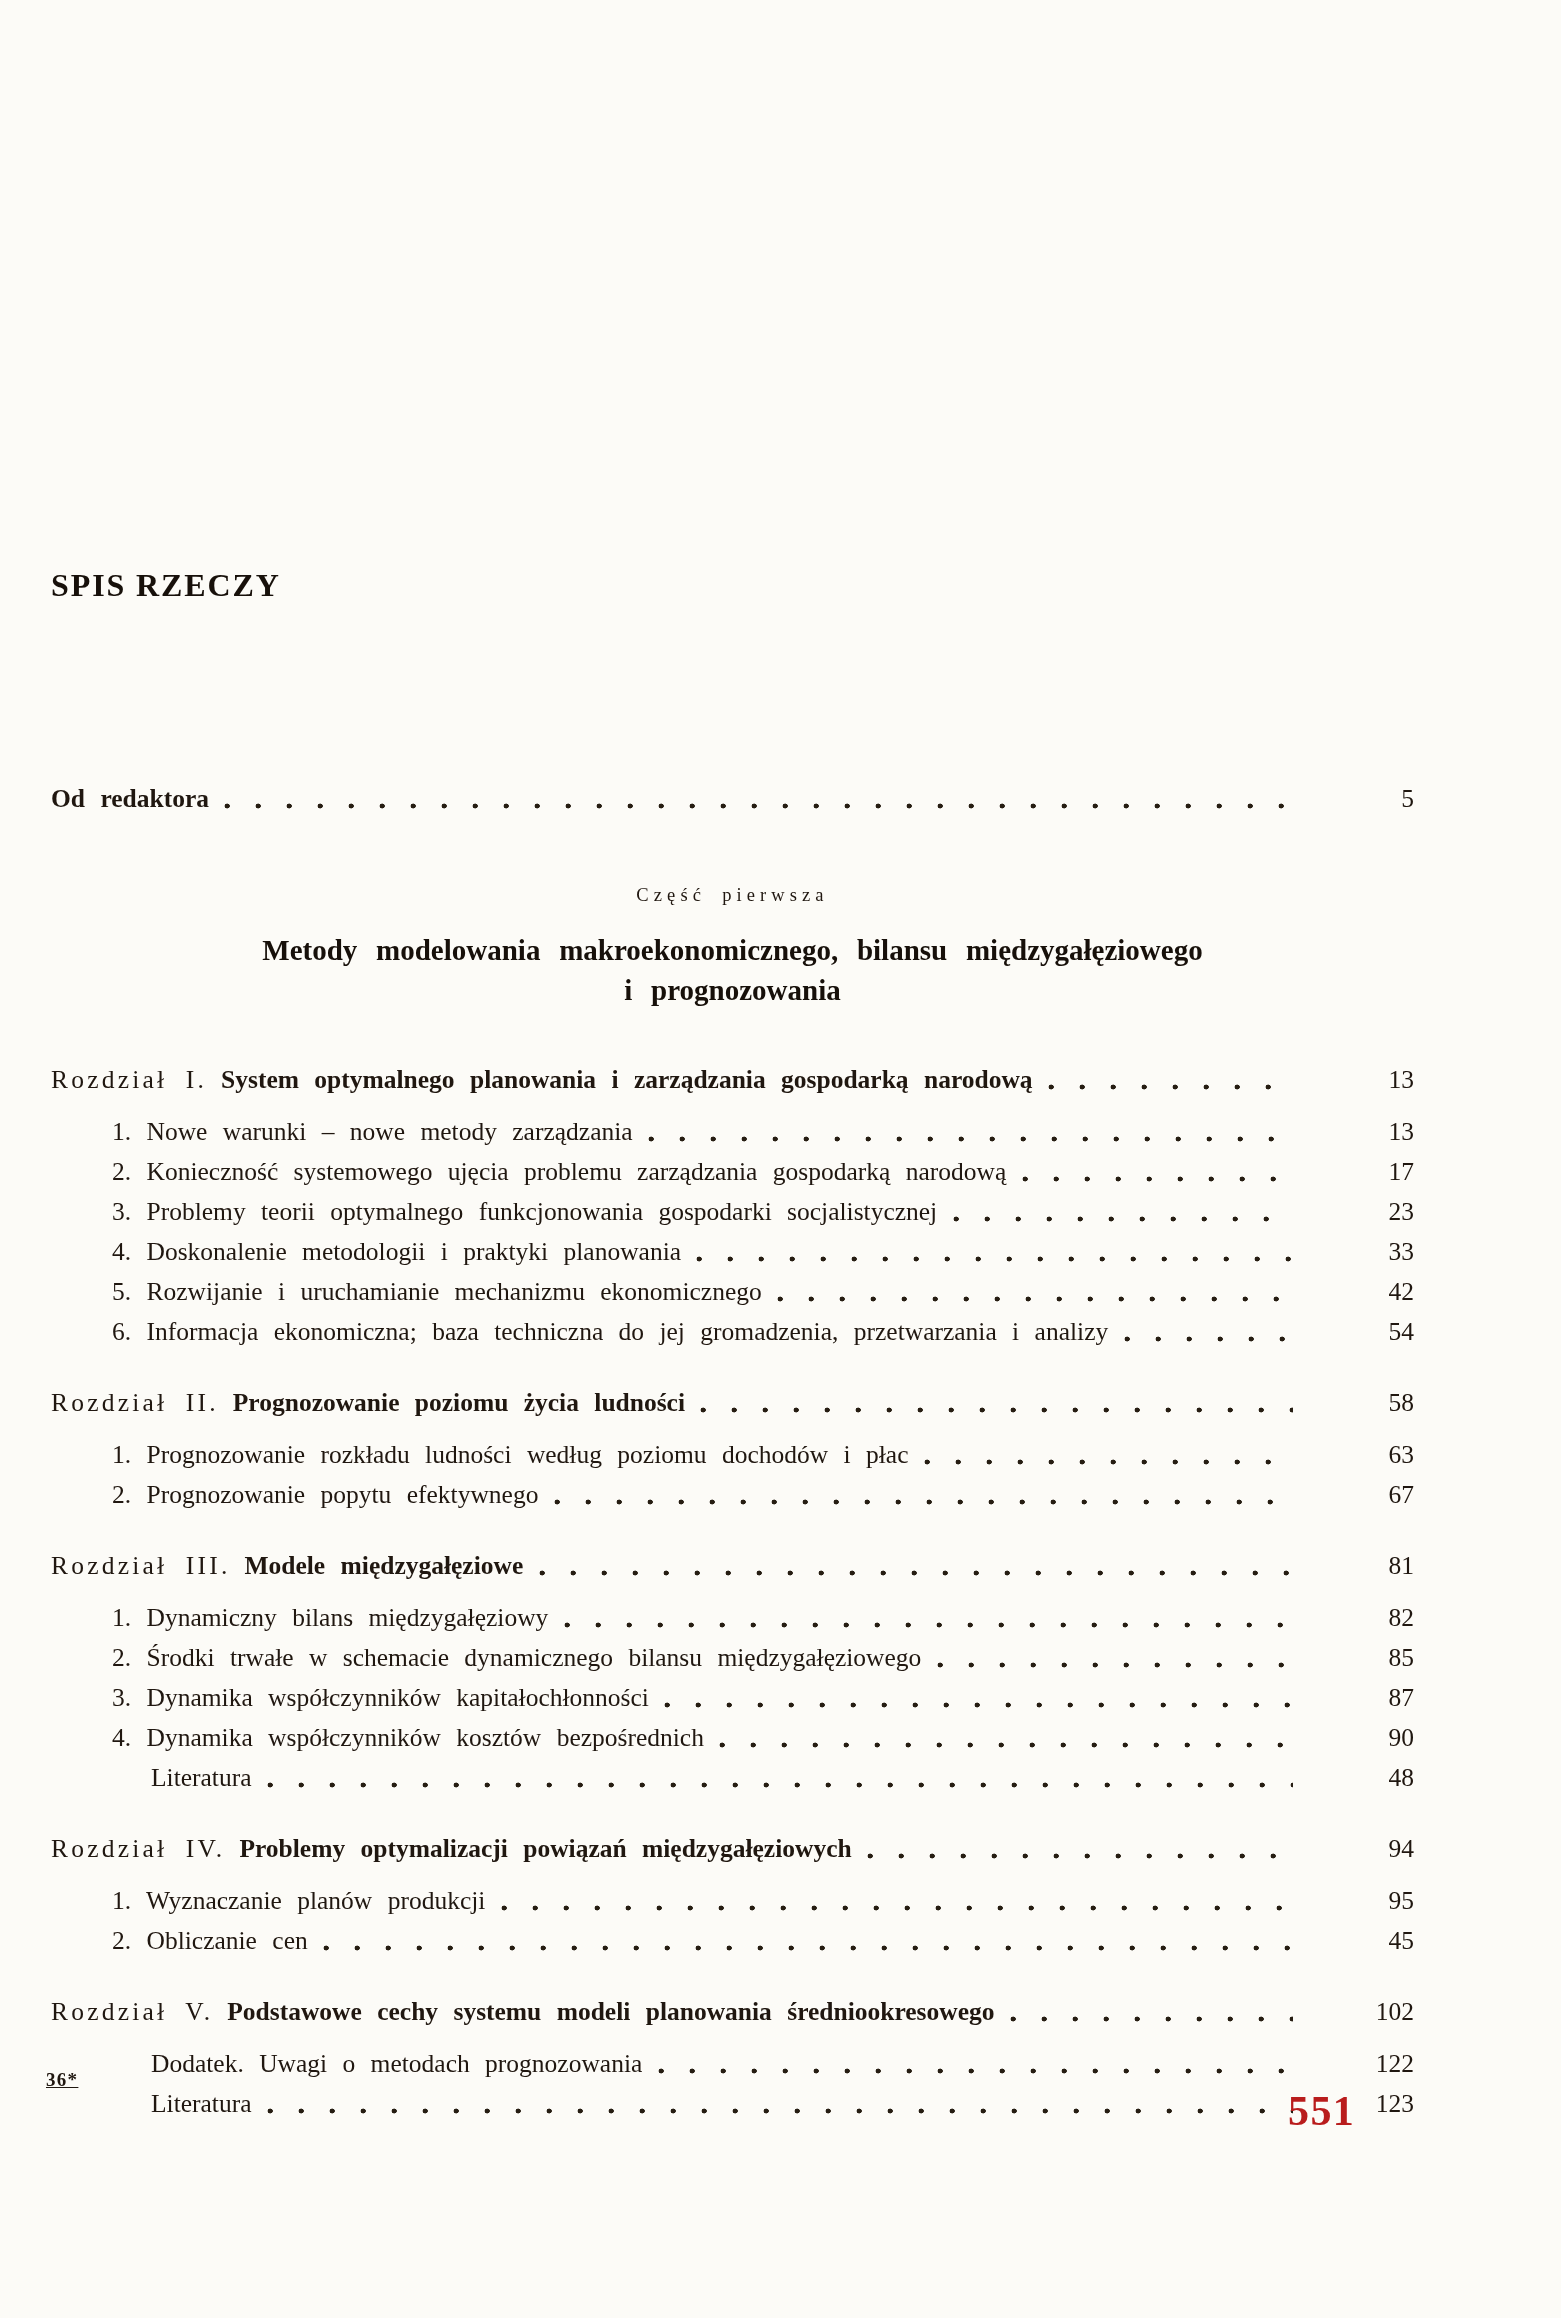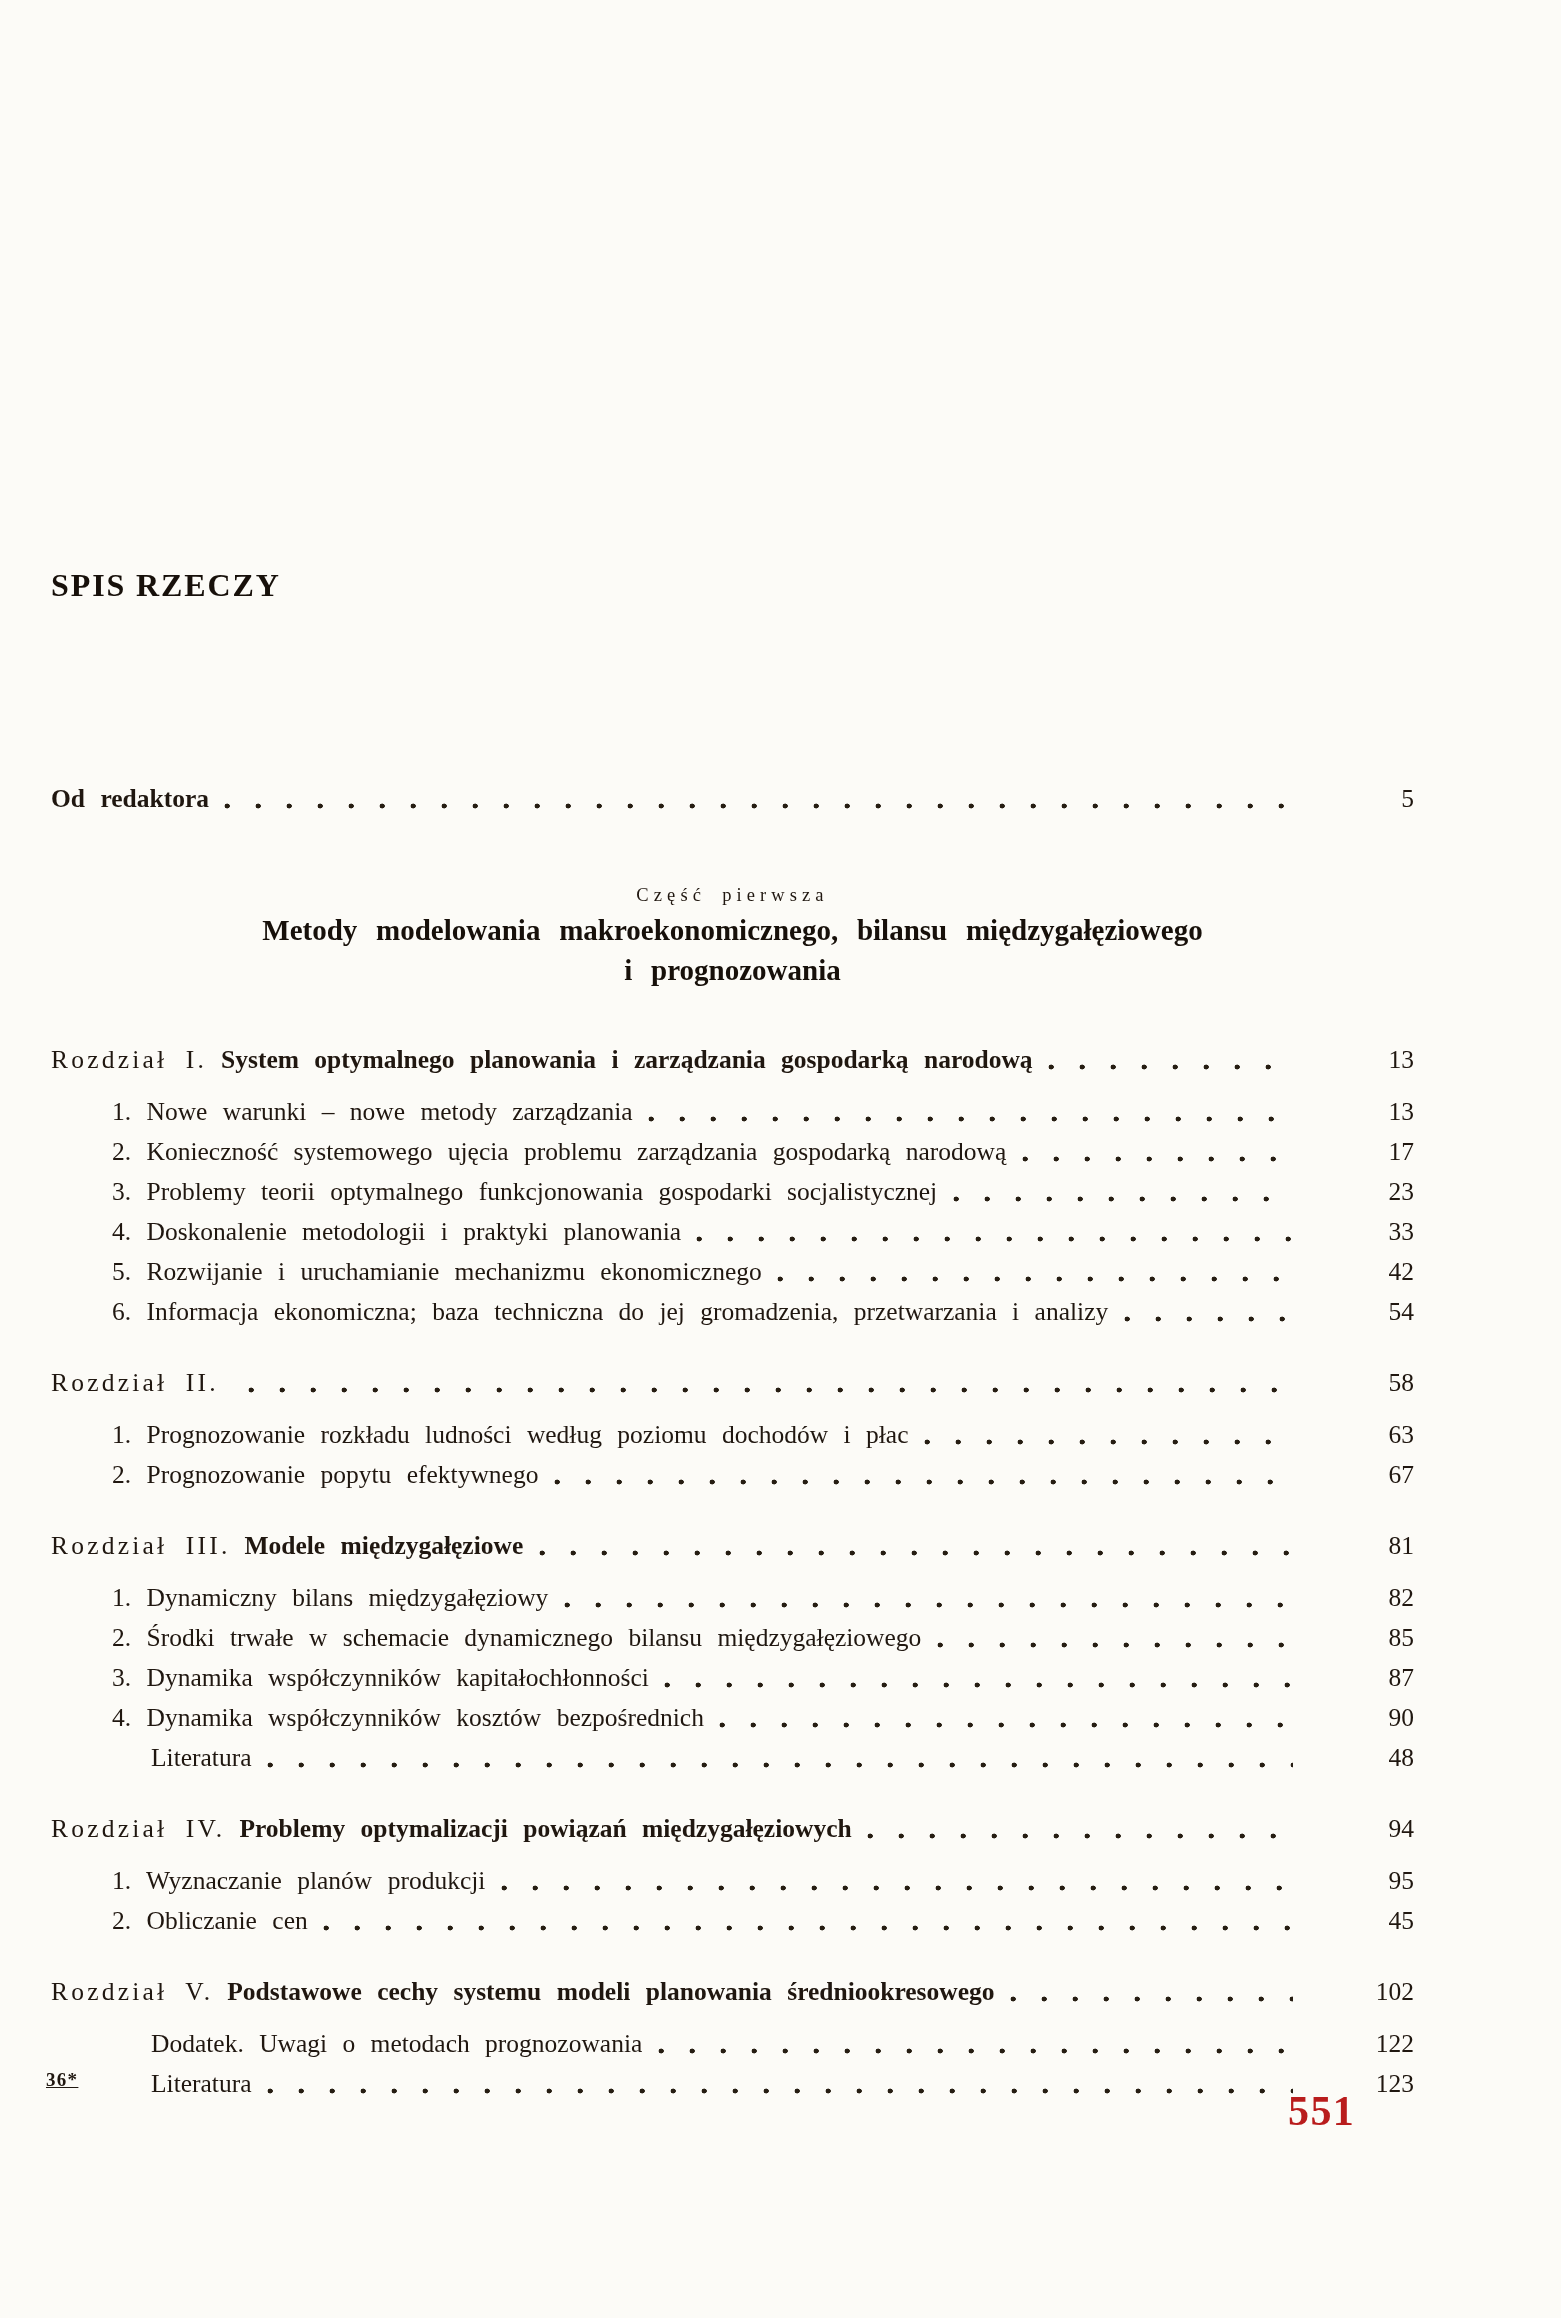--- a/index.html
+++ b/index.html
@@ -42,21 +42,21 @@
 
   .frontmatter-row { margin-top:177px; }
   .frontmatter-row .fm-label { font-weight:700; }
 
   .part-block { margin-top:64px; text-align:center; }
   .part-kicker {
     font-size:18.5px; line-height:25.5px;
     letter-spacing:5.1px; word-spacing:6.4px;
   }
   .part-title {
-    margin-top:1px;
+    margin-top:21px;
     font-size:29px; line-height:40px;
     font-weight:700; word-spacing:11.5px;
     color:#17100a;
   }
 
   #chapters { margin-top:50px; }
   .chapter { margin-top:31px; }
   .chapter:first-child { margin-top:0; }
   .ch-prefix { letter-spacing:3.2px; margin-right:14px; }
   .ch-title { font-weight:700; word-spacing:9px; }
@@ -139,20 +139,21 @@
     <span class="item-label">6. Informacja ekonomiczna; baza techniczna do jej gromadzenia, przetwarzania i analizy</span>
     <span class="leader"></span>
     <span class="pagenum">54</span>
   </div>
 </div>
   </section>
 
   <section class="chapter">
     <div class="row chapter-heading">
       <span class="ch-prefix">Rozdział II.</span>
+      <span class="ch-title">Prognozowanie poziomu życia ludności</span>
       <span class="leader"></span>
       <span class="pagenum">58</span>
     </div>
     <div class="items">
   <div class="row item-row">
     <span class="item-label">1. Prognozowanie rozkładu ludności według poziomu dochodów i płac</span>
     <span class="leader"></span>
     <span class="pagenum">63</span>
   </div>
 

